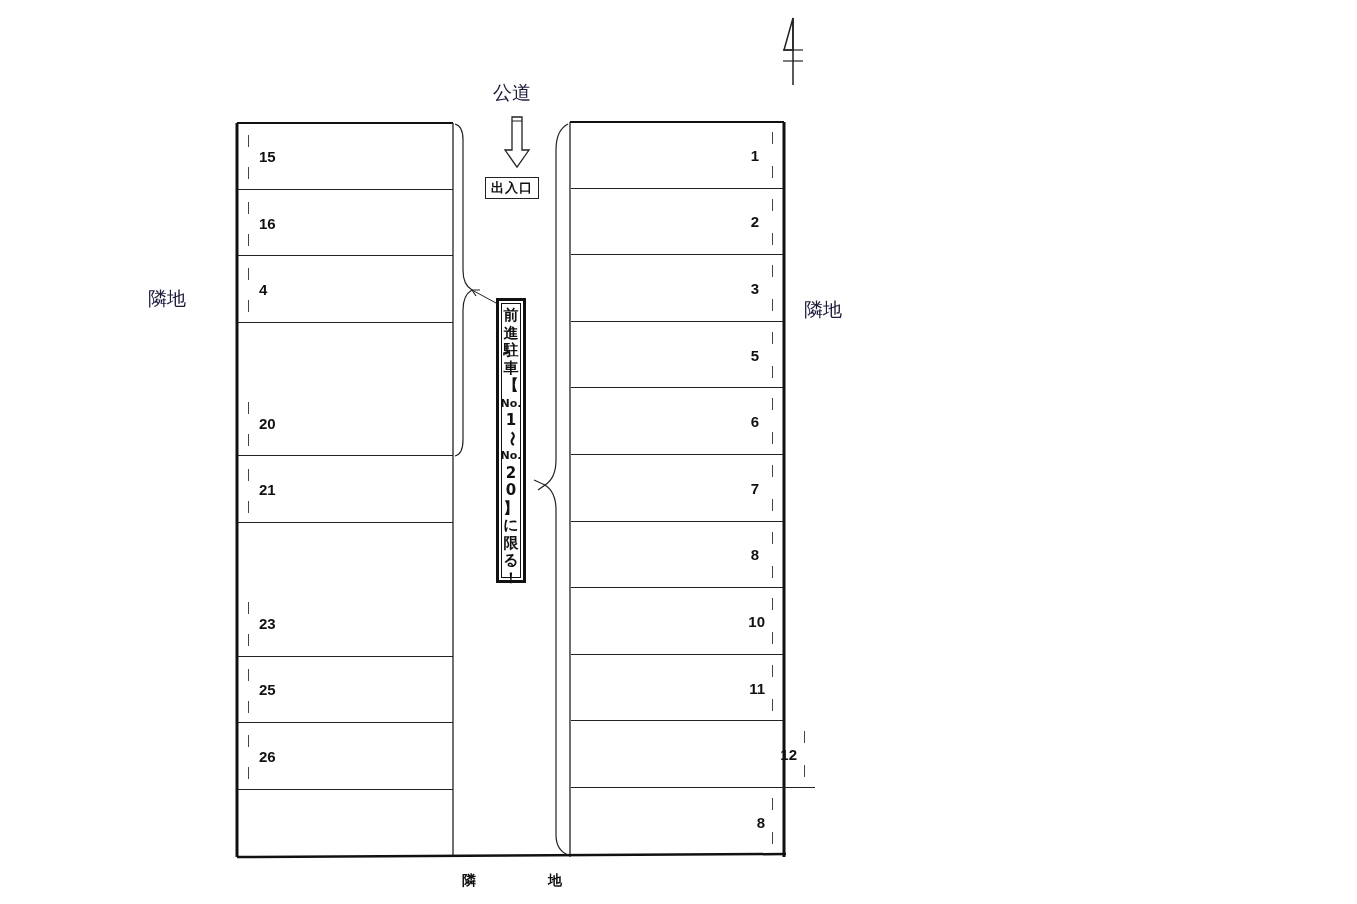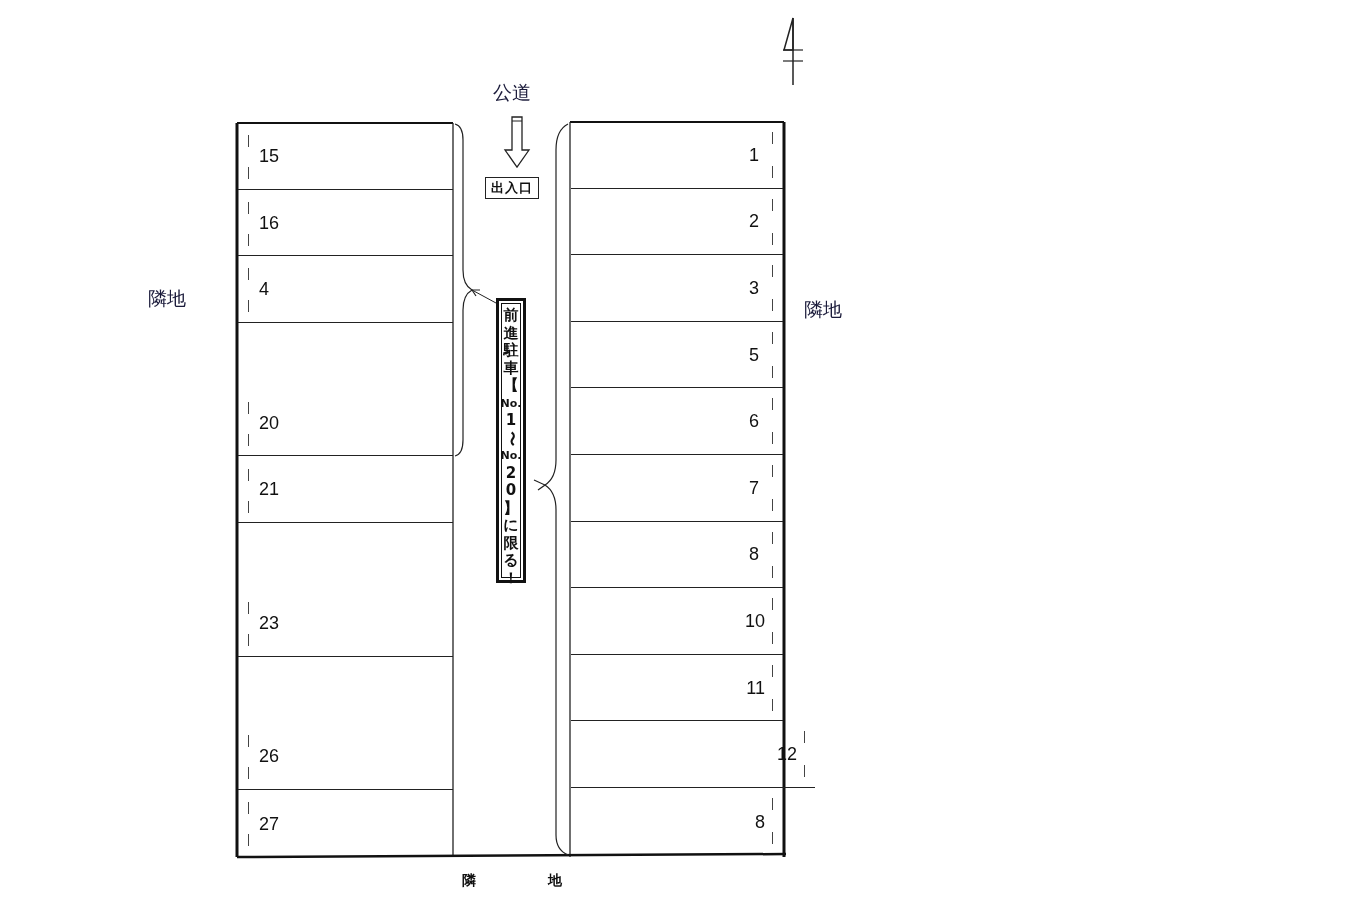--- a/index.html
+++ b/index.html
@@ -2,21 +2,21 @@
 <html><head>
 <meta charset="utf-8">
 <style>
   html, body { margin:0; padding:0; background:#fff; }
   body { width:1357px; height:904px; position:relative; overflow:hidden;
          font-family:"DejaVu Sans", sans-serif; color:#111; }
   .abs { position:absolute; }
   .label-blue { font-size:19px; color:#1a1a3a; }
   .lot { position:absolute; box-sizing:border-box; border-bottom:1.5px solid #222; }
   .lot .num { position:absolute; top:50%; transform:translateY(-50%);
-              font-family:"Liberation Sans", sans-serif; font-size:18px; font-weight:normal; }
+              font-family:"Liberation Sans", sans-serif; font-size:15px; font-weight:bold; }
   .lot .tick { position:absolute; width:1px; background:#444; height:12px; }
   .sign { border:3px solid #111; background:#fff; width:30px; height:285px;
           display:flex; flex-direction:column; align-items:center; justify-content:flex-start;
           font-weight:bold; font-size:15px; line-height:17.5px; padding-top:6px; box-sizing:border-box;
           outline:1px solid #111; outline-offset:-6px; }
   .entry { border:1.5px solid #222; font-size:13px; font-weight:bold; padding:1px 5px; background:#fff; letter-spacing:1px; }
 </style>
 </head>
 <body>
 
@@ -84,29 +84,29 @@
   <div class="lot" style="left:0;top:333.5px;width:215px;height:66.7px">
     <span class="tick" style="left:10px;top:12px"></span>
       <span class="tick" style="left:10px;top:44px"></span>
     <span class="num" style="left:21px">21</span>
     </div>
   <div class="lot" style="left:0;top:466.9px;width:215px;height:66.7px">
     <span class="tick" style="left:10px;top:12px"></span>
       <span class="tick" style="left:10px;top:44px"></span>
     <span class="num" style="left:21px">23</span>
     </div>
+  <div class="lot" style="left:0;top:533.6px;width:215px;height:66.7px">
+    <span class="tick" style="left:10px;top:12px"></span>
+      <span class="tick" style="left:10px;top:44px"></span>
+    <span class="num" style="left:21px">25</span>
+    </div>
   <div class="lot" style="left:0;top:600.3px;width:215px;height:66.7px">
     <span class="tick" style="left:10px;top:12px"></span>
       <span class="tick" style="left:10px;top:44px"></span>
     <span class="num" style="left:21px">26</span>
-    </div>
-  <div class="lot" style="left:0;top:667px;width:215px;height:67px;border-bottom:none">
-    <span class="tick" style="left:10px;top:12px"></span>
-      <span class="tick" style="left:10px;top:44px"></span>
-    <span class="num" style="left:21px">27</span>
     </div>
 </div>
 
 <div class="abs" style="left:571px;top:122px;width:212px;height:733px">
   <div class="lot" style="left:0;top:0;width:212px;height:66.6px">
     <span class="tick" style="right:10px;top:10px"></span>
       <span class="tick" style="right:10px;top:44px"></span>
     <span class="num" style="right:24px">1</span>
     </div>
   <div class="lot" style="left:0;top:66.6px;width:212px;height:66.6px">

